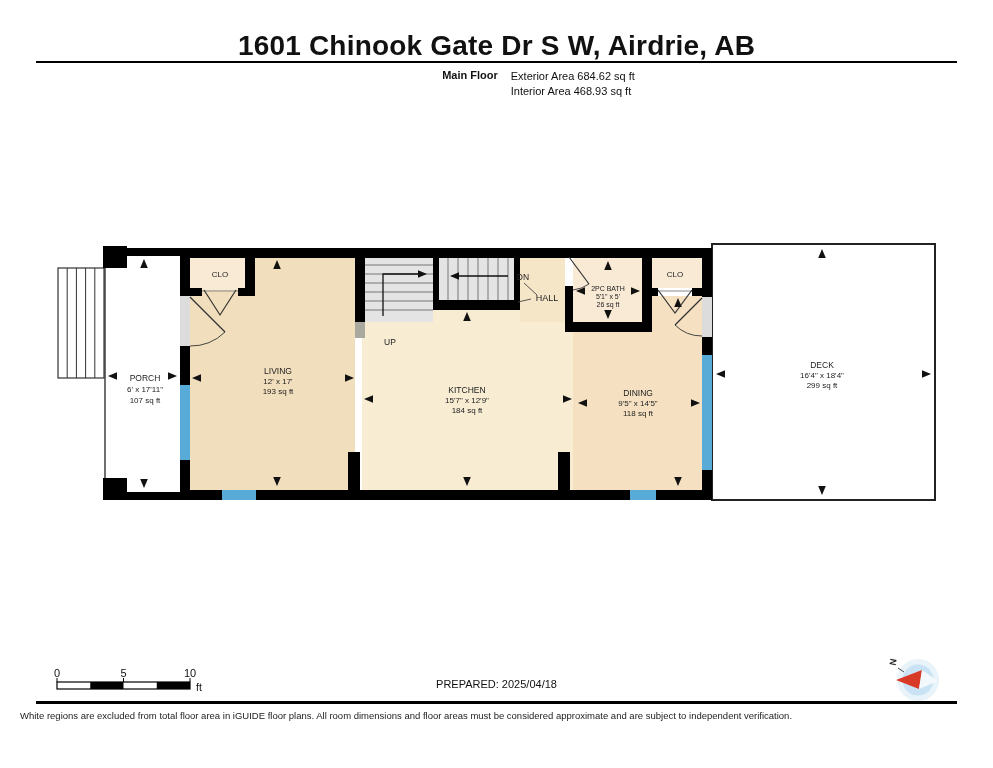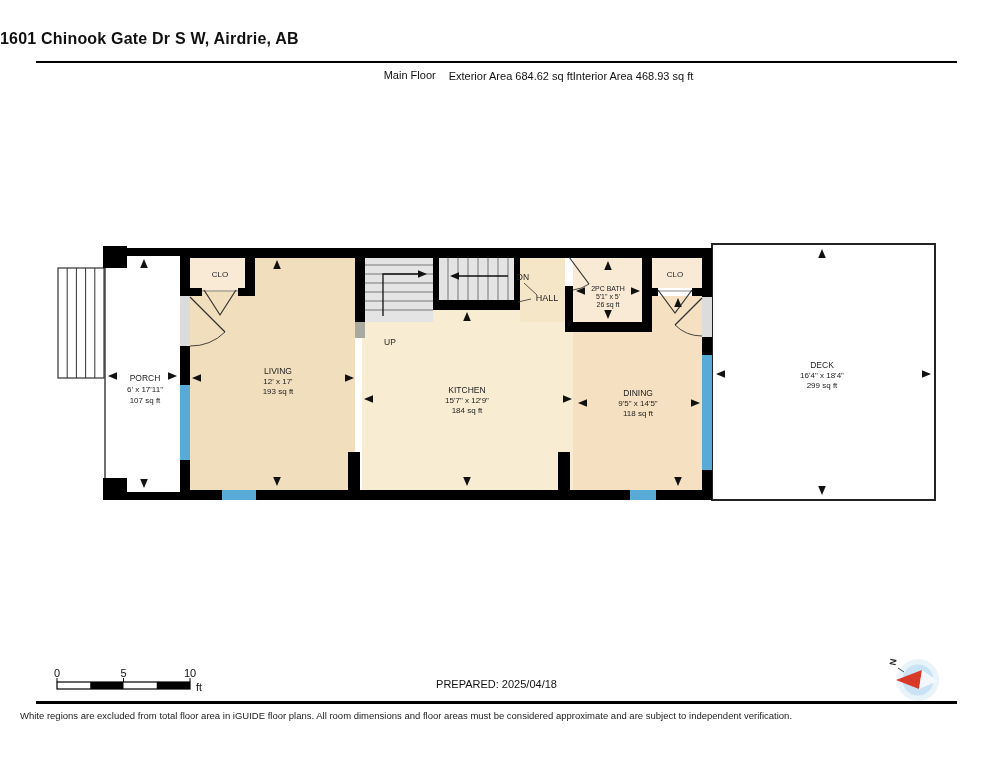--- a/index.html
+++ b/index.html
@@ -1,33 +1,33 @@
 <!DOCTYPE html>
 <html><head>
 <meta charset="utf-8">
 <style>
   html,body{margin:0;padding:0;}
   body{
     width:993px;height:768px;position:relative;background:#ffffff;
     font-family:"Liberation Sans",sans-serif;color:#111;overflow:hidden;
   }
   .title{
-    position:absolute;top:30px;left:0;right:0;
-    font-size:16px;font-weight:bold;letter-spacing:.2px;
+    position:absolute;top:30px;left:0;right:0;text-align:center;
+    font-size:28px;font-weight:bold;letter-spacing:.2px;
   }
   .rule{position:absolute;left:36px;width:921px;background:#000;}
   .rule-top{top:61px;height:2px;}
   .rule-bottom{top:701px;height:3px;}
   .floor-info{
     position:absolute;top:69px;left:0;right:0;
     display:flex;justify-content:center;align-items:flex-start;gap:13px;
     transform:translateX(42px);font-size:11px;
   }
-  .floor-label{font-weight:normal;}
-  .areas{display:flex;flex-direction:row;line-height:15px;}
+  .floor-label{font-weight:bold;}
+  .areas{display:flex;flex-direction:column;line-height:15px;}
   .prepared{
     position:absolute;top:678px;left:0;right:0;text-align:center;
     font-size:11px;color:#111;
   }
   .disclaimer{
     position:absolute;top:710px;left:20px;width:930px;
     font-size:9.5px;color:#222;
   }
   svg text{font-family:"Liberation Sans",sans-serif;fill:#222;}
   .roomname{font-size:8.5px;}

